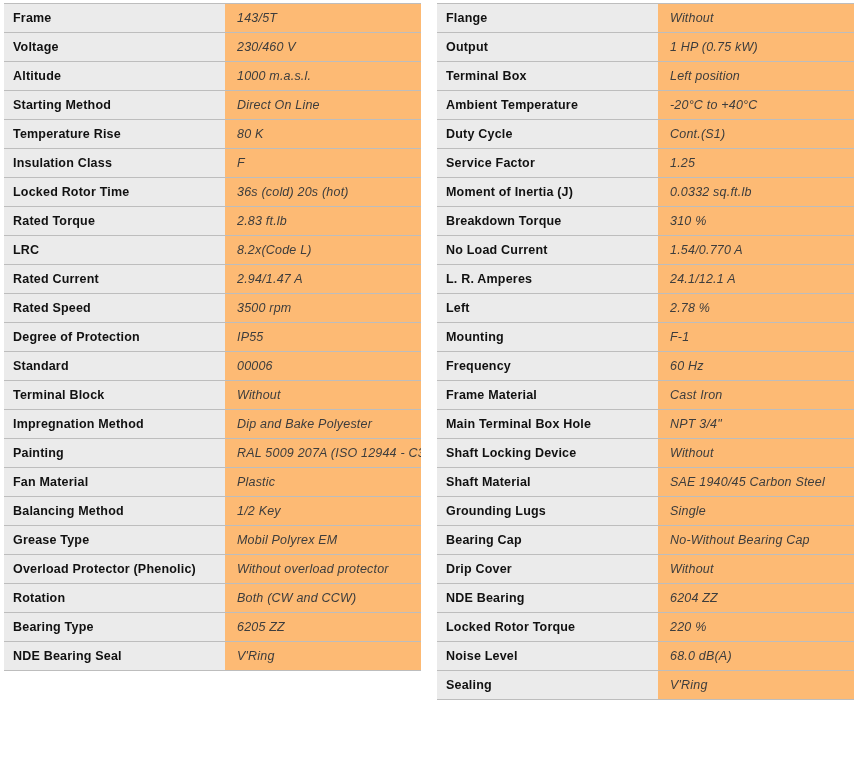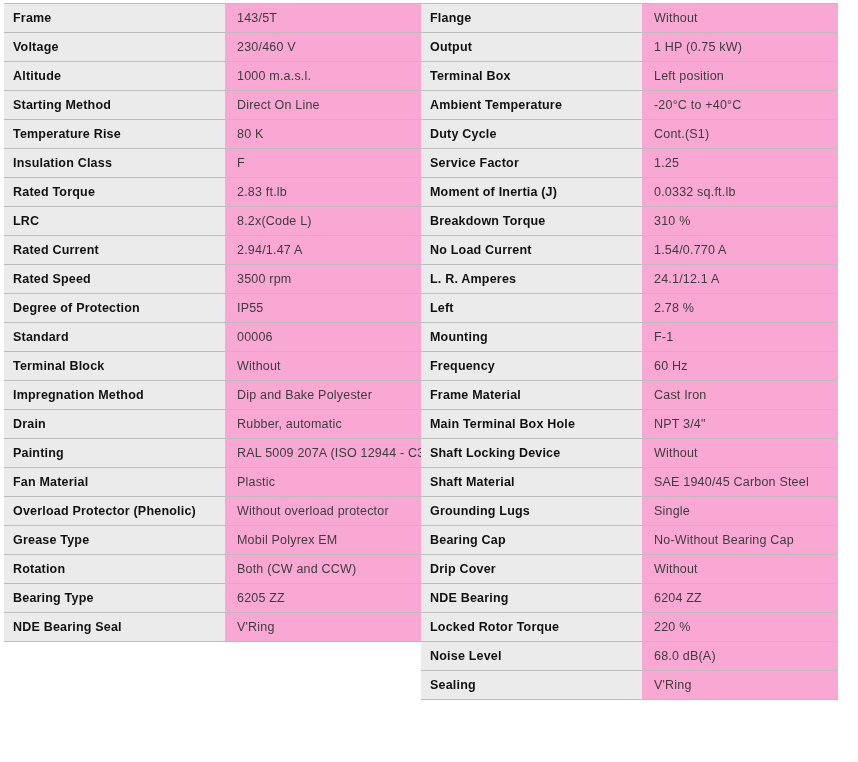--- a/index.html
+++ b/index.html
@@ -8,20 +8,21 @@
     --label-text:#111111;
     --value-text:#3d3d3d;
   }
   html,body{margin:0;padding:0;background:#ffffff;}
   body{
     width:858px;height:762px;overflow:hidden;
     font-family:"Liberation Sans", sans-serif;
   }
   .wrap{
     display:flex;
+    gap:16px;
     padding:3px 4px 0 4px;
     align-items:flex-start;
   }
   table.spec{
     border-collapse:collapse;
     table-layout:fixed;
     width:417px;
     border-bottom:1px solid var(--border);
   }
   table.spec tr{
@@ -35,29 +36,30 @@
     vertical-align:middle;
     font-weight:700;
     font-size:12.5px;
     letter-spacing:0.2px;
     color:var(--label-text);
     padding:0 6px 0 9px;
     white-space:nowrap;
     overflow:hidden;
   }
   table.spec td{
-    background:#f9a8d4;
+    background:#fdba74;
     vertical-align:middle;
     font-weight:400;
     font-size:12.5px;
     letter-spacing:0.2px;
     color:var(--value-text);
     padding:0 4px 0 12px;
     white-space:nowrap;
     overflow:hidden;
+    font-style:italic;
   }
 </style>
 </head>
 <body>
 
 <div class="wrap">
   <table class="spec">
       <tbody>
         <tr>
           <th>Frame</th>
@@ -77,20 +79,24 @@
         </tr>
         <tr>
           <th>Temperature Rise</th>
           <td>80 K</td>
         </tr>
         <tr>
           <th>Insulation Class</th>
           <td>F</td>
         </tr>
         <tr>
+          <th>Locked Rotor Time</th>
+          <td>36s (cold) 20s (hot)</td>
+        </tr>
+        <tr>
           <th>Rated Torque</th>
           <td>2.83 ft.lb</td>
         </tr>
         <tr>
           <th>LRC</th>
           <td>8.2x(Code L)</td>
         </tr>
         <tr>
           <th>Rated Current</th>
           <td>2.94/1.47 A</td>
@@ -109,38 +115,38 @@
         </tr>
         <tr>
           <th>Terminal Block</th>
           <td>Without</td>
         </tr>
         <tr>
           <th>Impregnation Method</th>
           <td>Dip and Bake Polyester</td>
         </tr>
         <tr>
-          <th>Drain</th>
-          <td>Rubber, automatic</td>
-        </tr>
-        <tr>
           <th>Painting</th>
           <td>RAL 5009 207A (ISO 12944 - C3)</td>
         </tr>
         <tr>
           <th>Fan Material</th>
           <td>Plastic</td>
         </tr>
         <tr>
+          <th>Balancing Method</th>
+          <td>1/2 Key</td>
+        </tr>
+        <tr>
+          <th>Grease Type</th>
+          <td>Mobil Polyrex EM</td>
+        </tr>
+        <tr>
           <th>Overload Protector (Phenolic)</th>
           <td>Without overload protector</td>
-        </tr>
-        <tr>
-          <th>Grease Type</th>
-          <td>Mobil Polyrex EM</td>
         </tr>
         <tr>
           <th>Rotation</th>
           <td>Both (CW and CCW)</td>
         </tr>
         <tr>
           <th>Bearing Type</th>
           <td>6205 ZZ</td>
         </tr>
         <tr>

